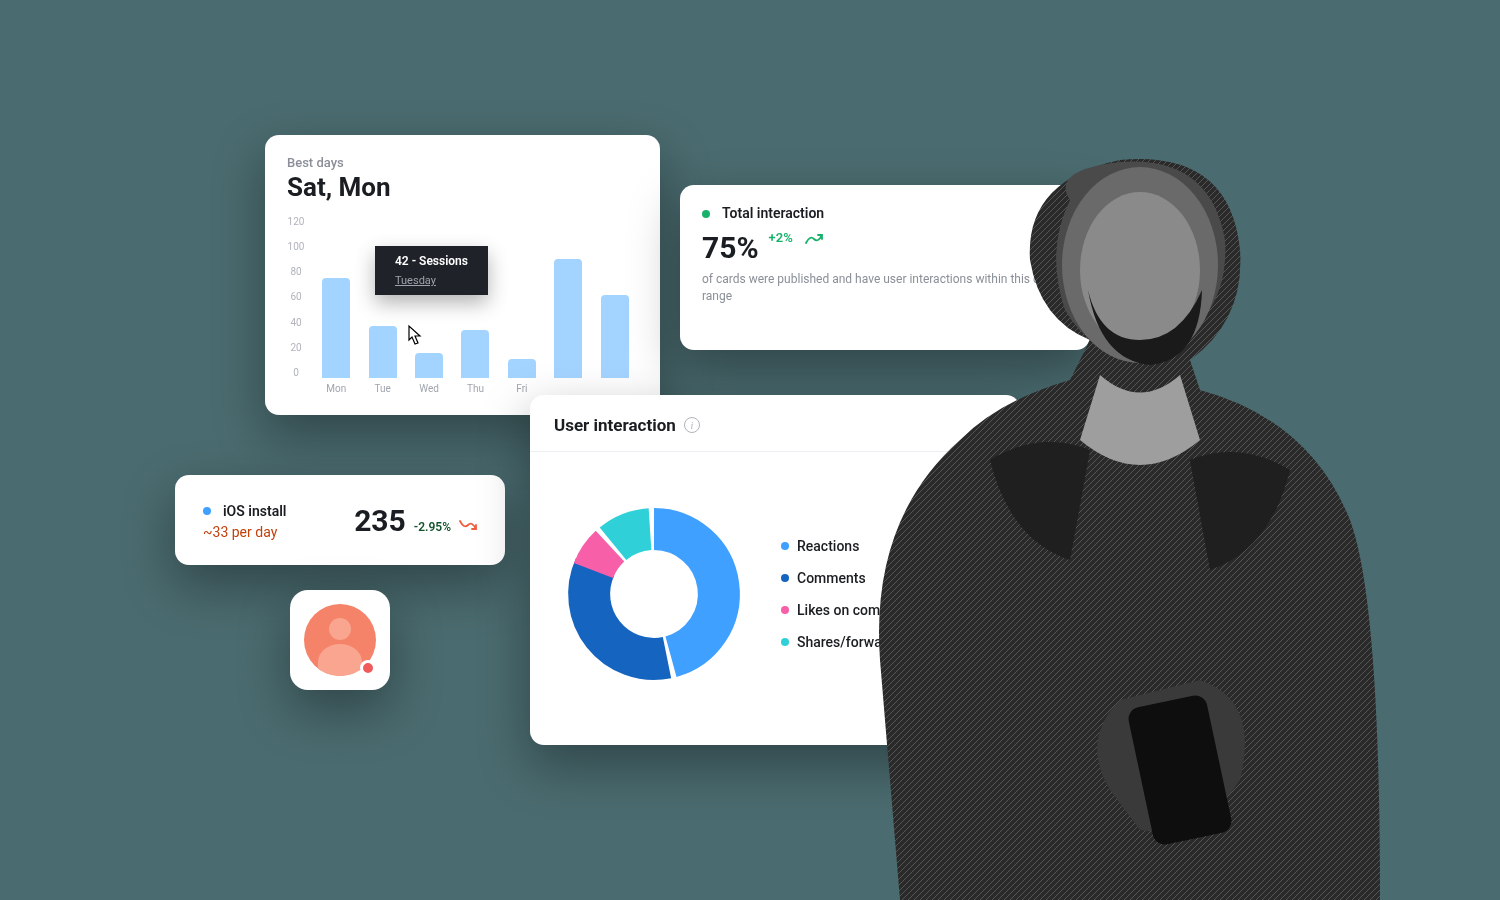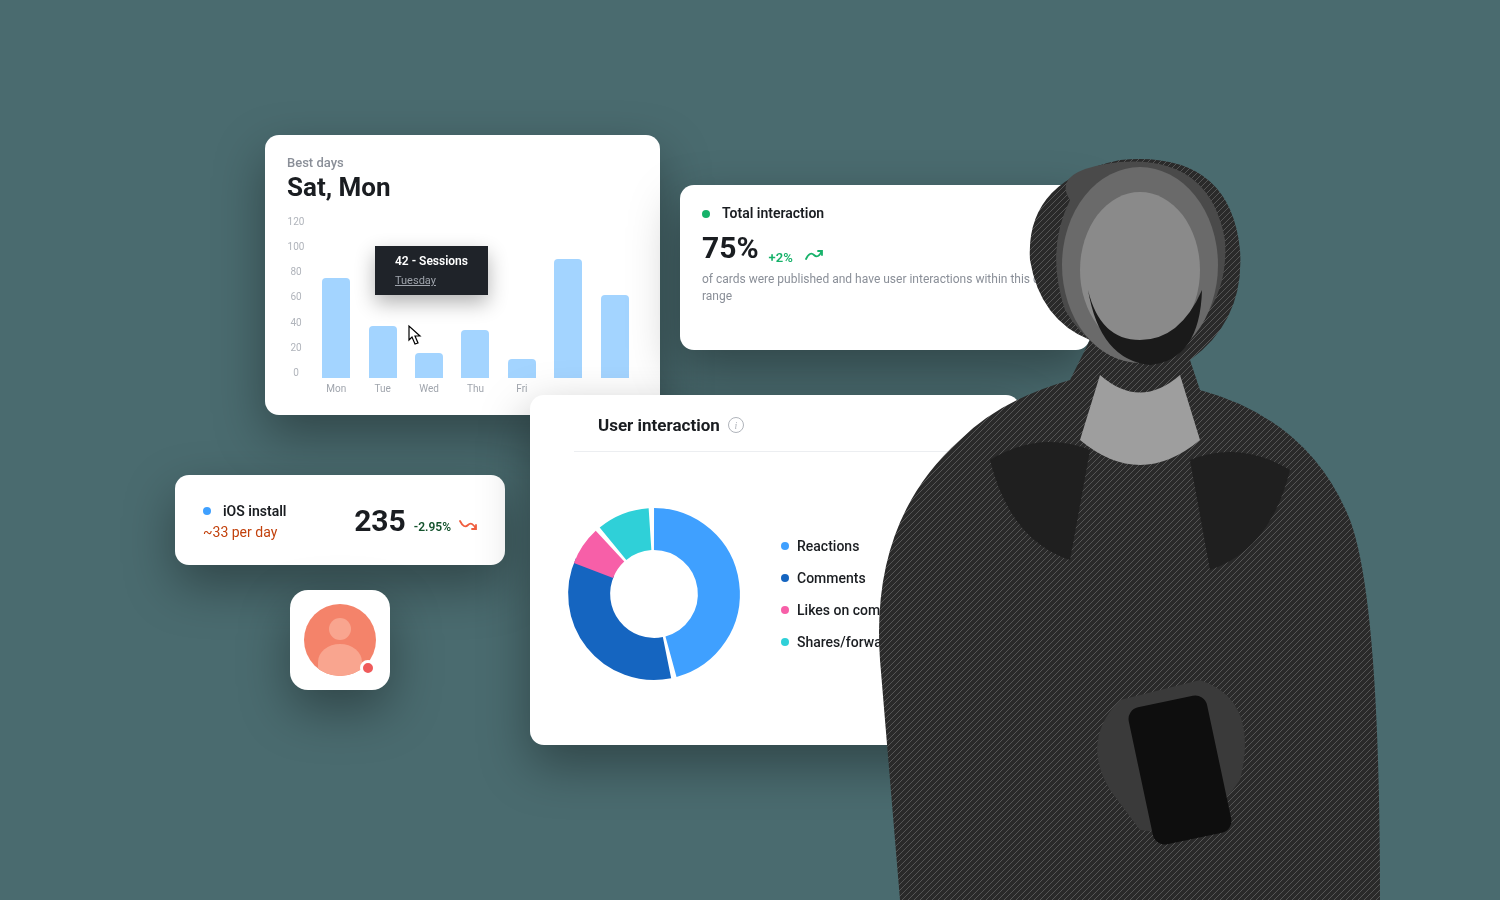--- a/index.html
+++ b/index.html
@@ -65,21 +65,21 @@
     font-size: 20px;
   }
   
   .total-int {
     left: 680px; top: 185px;
     width: 410px; height: 165px;
     padding: 18px 22px;
   }
   .dot { width: 8px; height: 8px; border-radius: 50%; display: inline-block; margin-right: 8px; vertical-align: middle; }
   .ti-title { font-size: 14px; font-weight: 600; color: #1a1d21; }
-  .ti-row { display: flex; align-items: flex-end; gap: 10px; margin-top: 8px; }
+  .ti-row { display: flex; align-items: flex-start; gap: 10px; margin-top: 8px; }
   .ti-big { font-size: 30px; font-weight: 700; color: #1a1d21; }
   .ti-delta { font-size: 13px; font-weight: 600; }
   .trend-icon { margin-left: 2px; }
   .ti-desc { font-size: 12px; color: #8a8f98; margin-top: 6px; line-height: 1.45; }
   
   .ios-card {
     left: 175px; top: 475px;
     width: 330px; height: 90px;
     padding: 18px 28px;
     display: flex; align-items: center; justify-content: space-between;
@@ -108,21 +108,21 @@
   
   .ui-card {
     left: 530px; top: 395px;
     width: 490px; height: 350px;
     padding: 0;
     display: flex; flex-direction: column;
   }
   .ui-header {
     padding: 20px 24px 16px 24px;
     border-bottom: 1px solid #eceef1;
-    display: flex; align-items: center; gap: 8px; margin-left: 44px;
+    display: flex; align-items: center; gap: 8px;
   }
   .ui-title { font-size: 17px; font-weight: 700; color: #1a1d21; }
   .info-icon {
     width: 16px; height: 16px; border-radius: 50%; border: 1.5px solid #b0b4bb;
     display: inline-flex; align-items: center; justify-content: center;
     font-size: 10px; color: #b0b4bb; font-style: italic; font-family: Georgia, serif;
   }
   .ui-body { flex: 1; display: flex; align-items: center; padding: 10px 24px 20px 24px; gap: 27px; }
   .donut-wrap { width: 200px; height: 200px; flex-shrink: 0; }
   .legend { flex: 1; display: flex; flex-direction: column; gap: 16px; }

